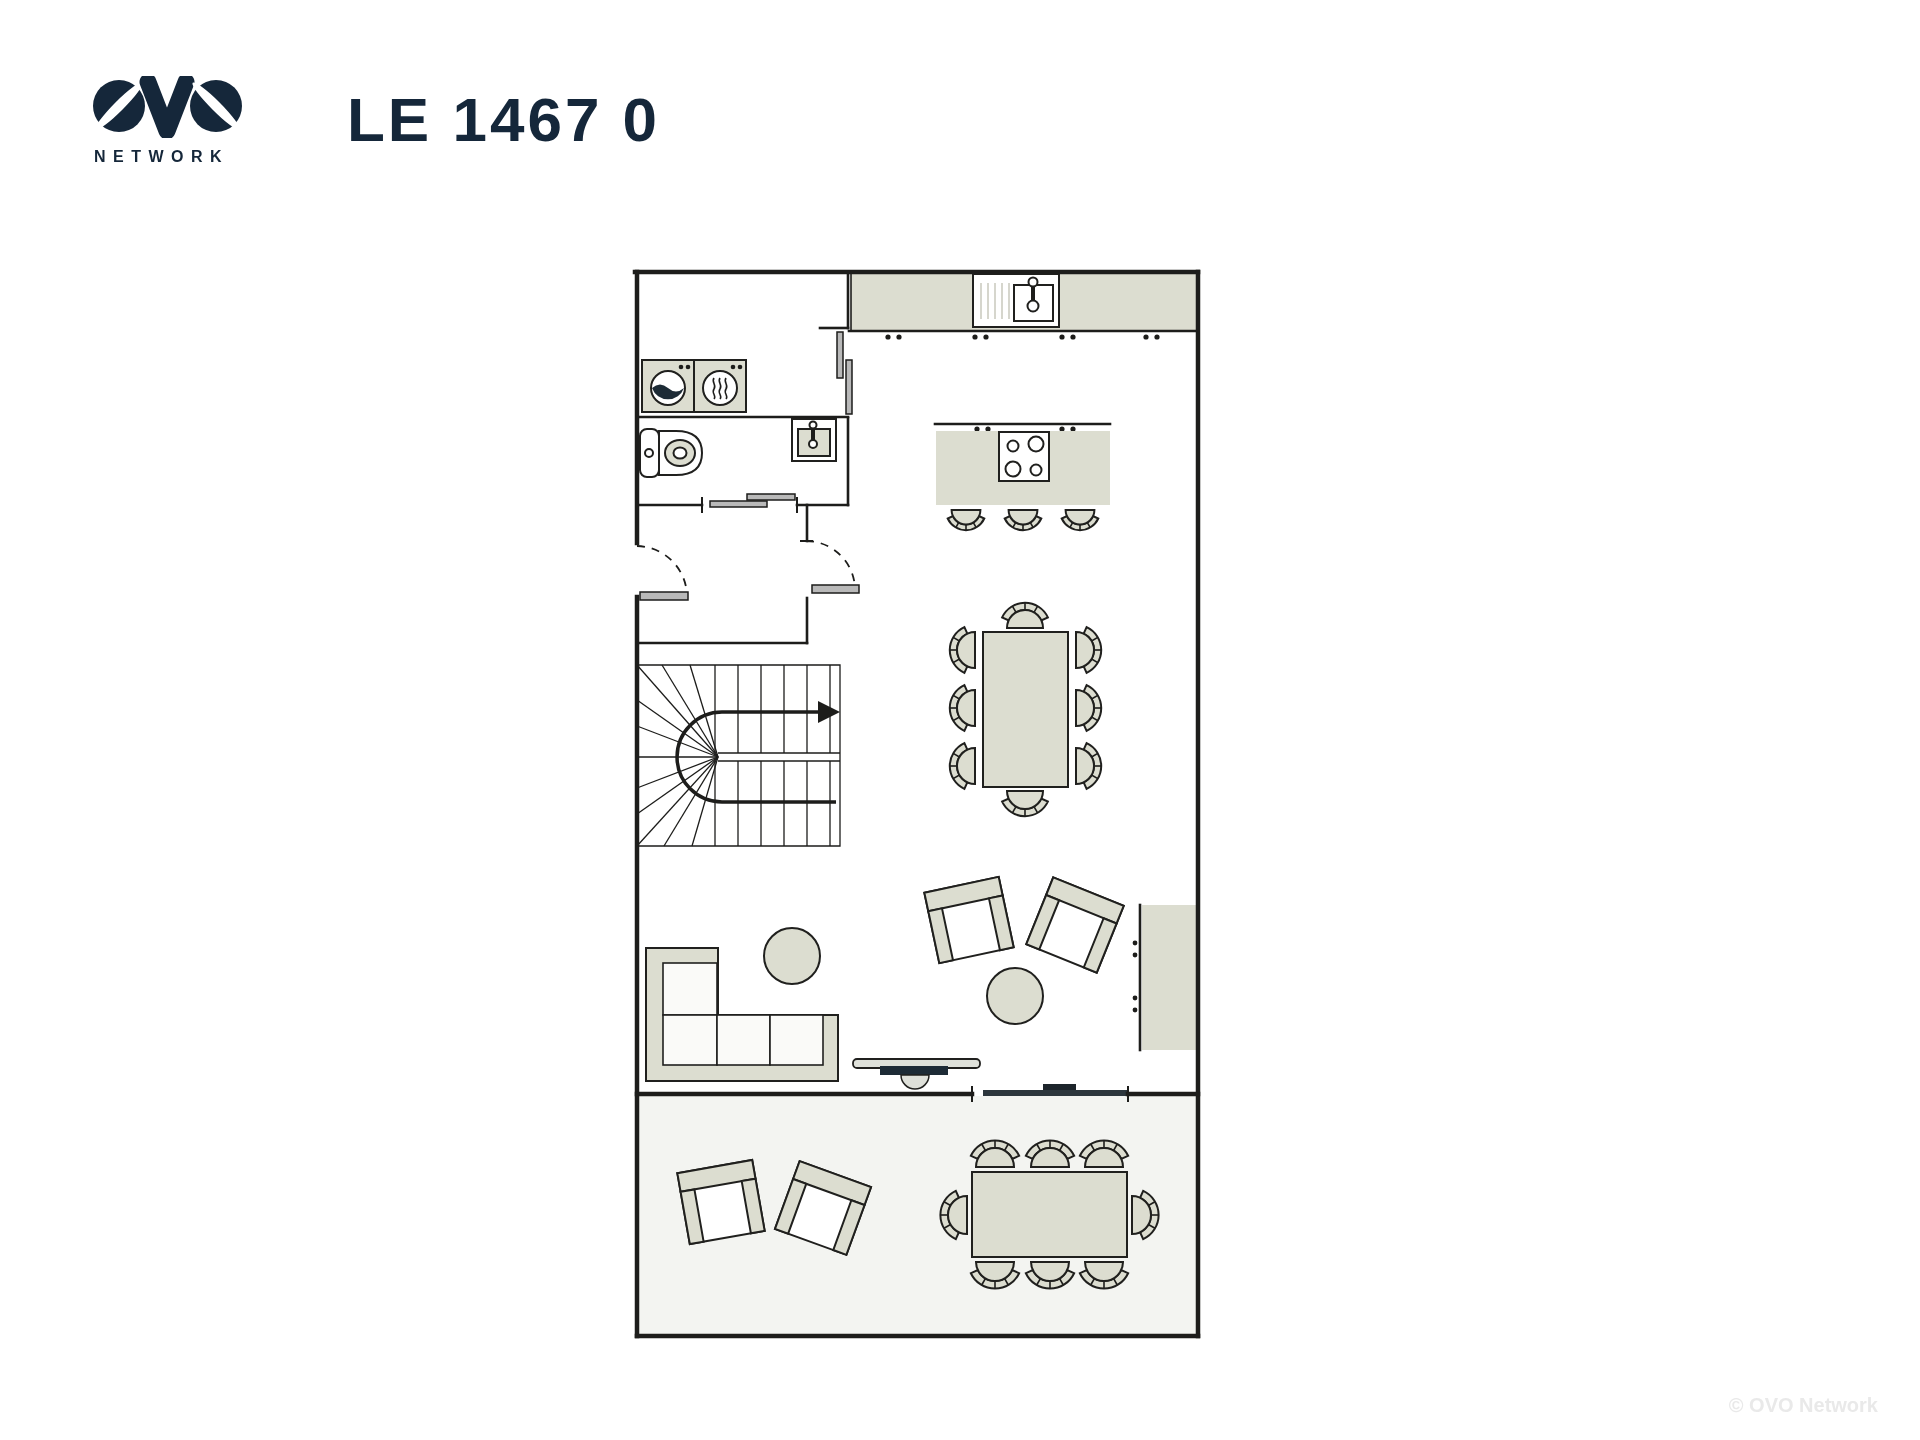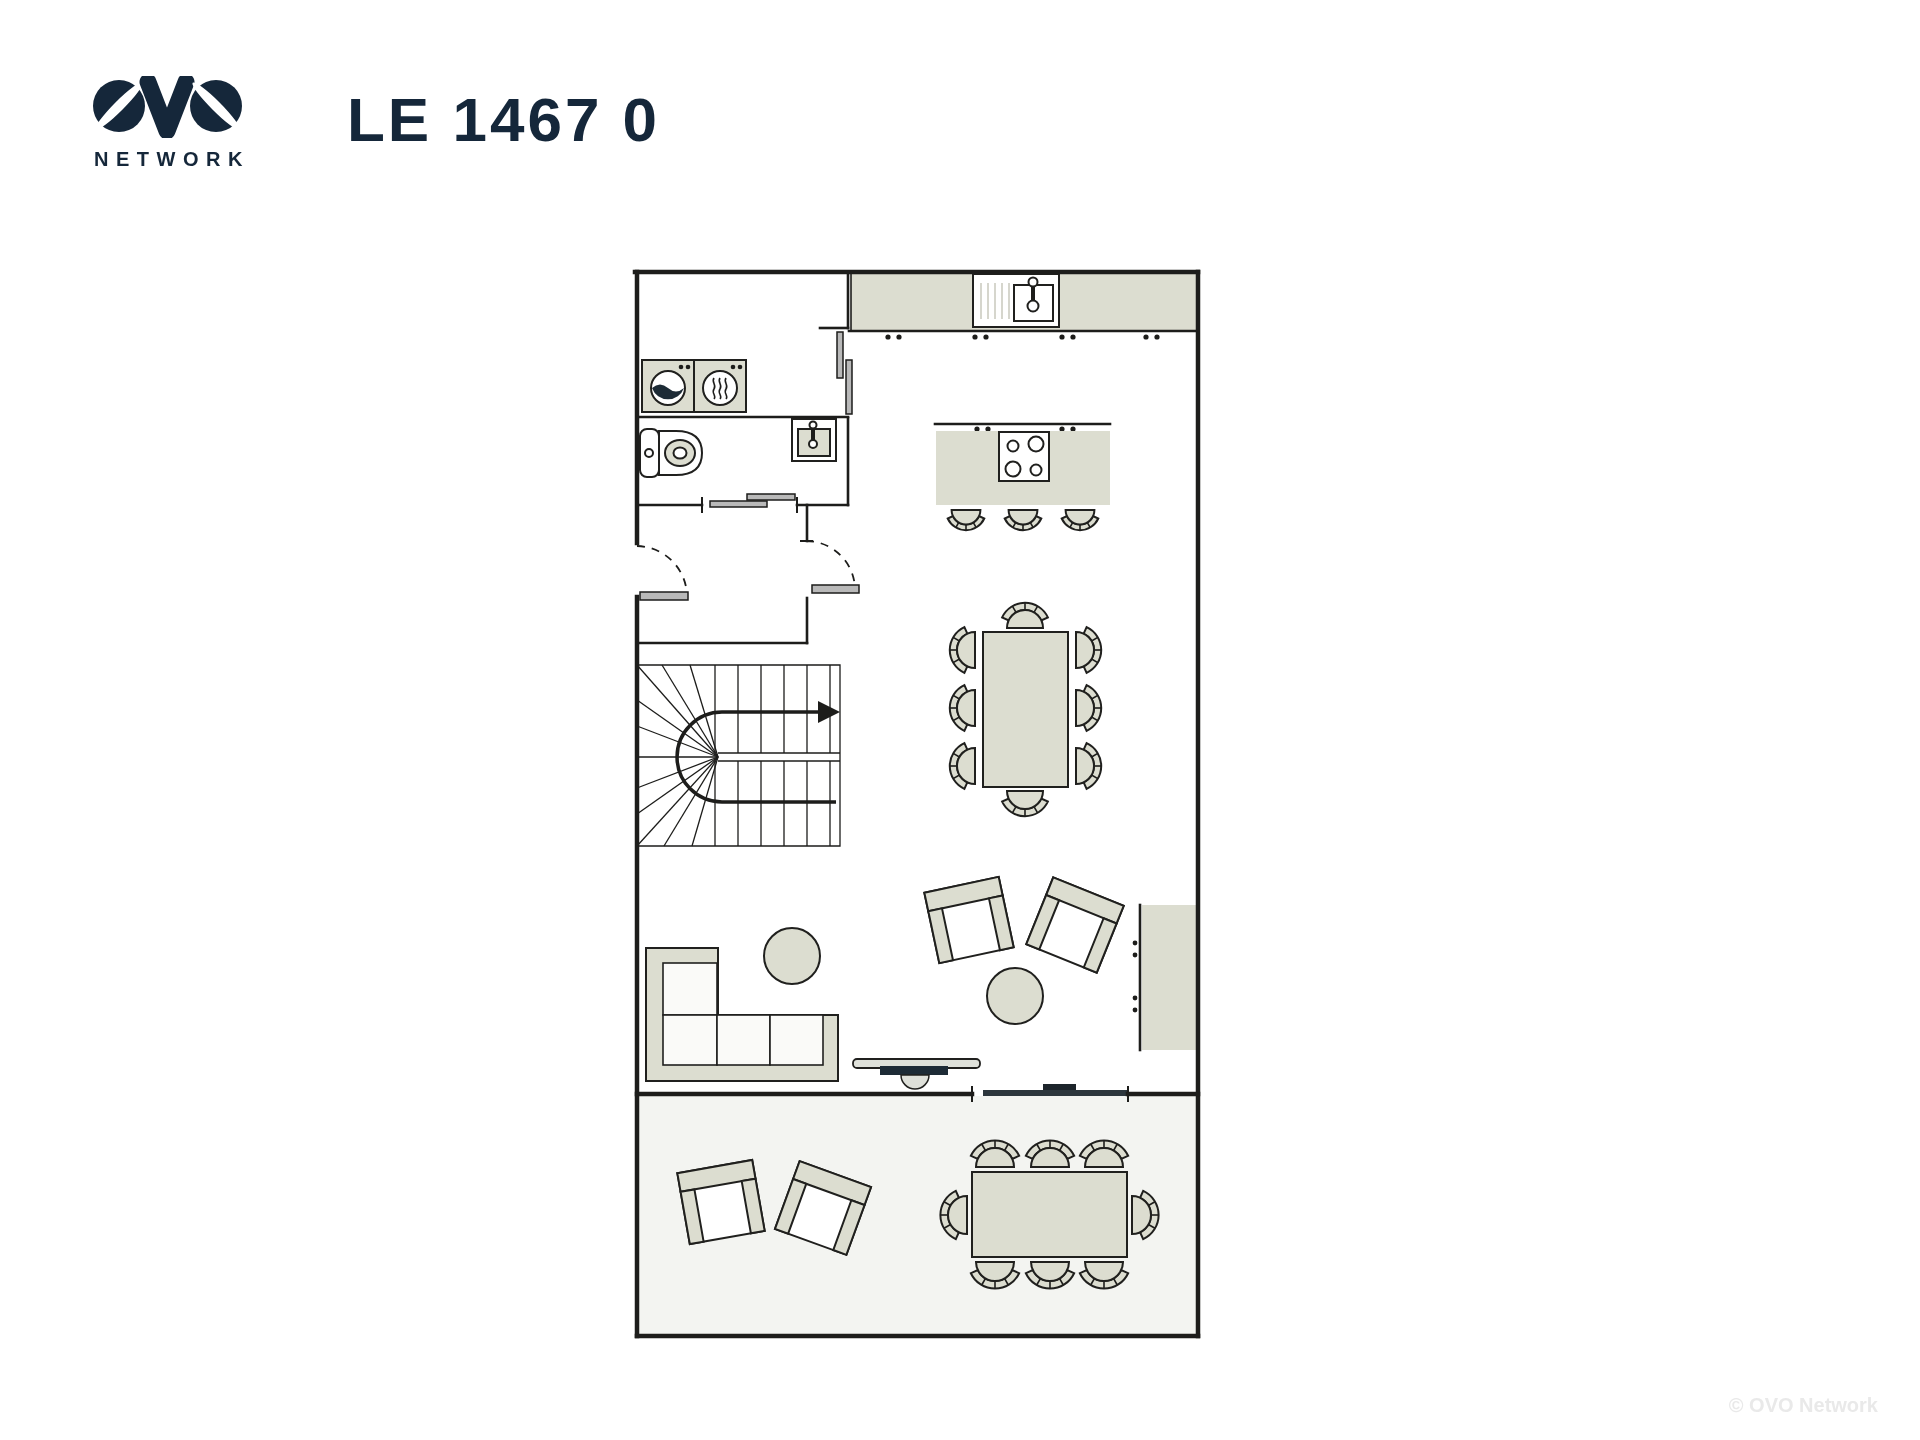--- a/index.html
+++ b/index.html
@@ -5,21 +5,21 @@
   :root{
     --ink:#15273a; --wall:#1d1d1b; --furniture-fill:#dcddd0; --furniture-stroke:#20201e;
     --terrace-fill:#f3f4f1; --door-slider:#b9b9b9; --dark-slider:#2c363d; --watermark:#e9e9e9;
     --appliance-dark:#1d2b36; --tv-light:#dfe1da;
   }
   *{margin:0;padding:0;box-sizing:border-box;}
   body{width:1920px;height:1440px;position:relative;background:#fff;overflow:hidden;
        font-family:"Liberation Sans",sans-serif;}
   .header{position:absolute;left:0;top:0;width:1920px;height:220px;}
   .logo{position:absolute;left:92px;top:76px;width:160px;}
-  .logo-sub{margin-top:6px;font-size:20px;font-weight:600;letter-spacing:7.5px;color:var(--ink);padding-left:2px;}
+  .logo-sub{margin-top:6px;font-size:16px;font-weight:600;letter-spacing:7.5px;color:var(--ink);padding-left:2px;}
   .title{position:absolute;left:347px;top:84px;font-size:62px;font-weight:700;letter-spacing:3px;color:var(--ink);}
   .plan{position:absolute;left:0;top:0;}
   .watermark{position:absolute;right:42px;top:1394px;font-size:20px;color:var(--watermark);font-weight:600;}
 
   
   .wall{stroke:var(--wall);stroke-width:4.5;fill:none;stroke-linecap:square;}
   .iwall{stroke:var(--wall);stroke-width:2.6;fill:none;stroke-linecap:square;}
   .tick{stroke:var(--wall);stroke-width:2;fill:none;}
   .thin{stroke:var(--wall);stroke-width:1.6;fill:none;}
   .furn{fill:var(--furniture-fill);stroke:var(--furniture-stroke);stroke-width:2;}

